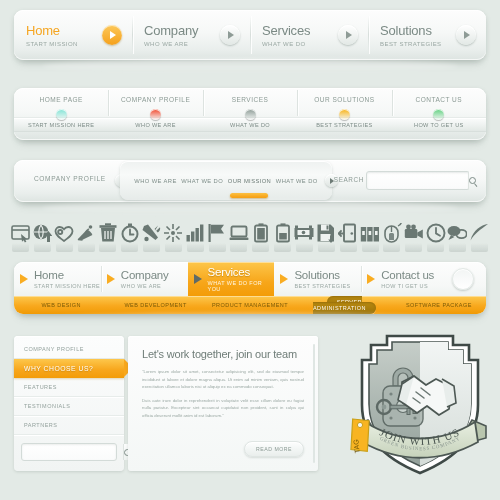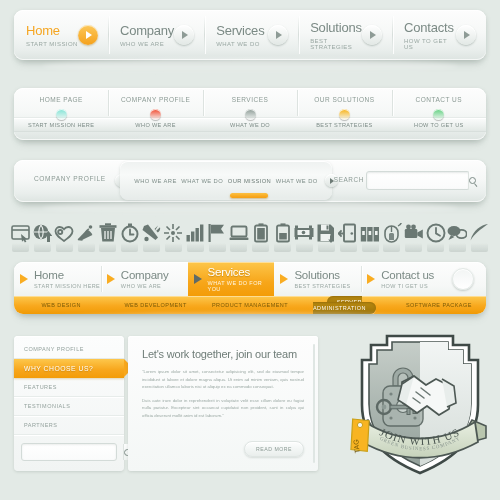--- a/index.html
+++ b/index.html
@@ -202,29 +202,20 @@
         </div>
         <div class="b1item">
           <div class="b1txt">
             <div class="b1title">Solutions</div>
             <div class="b1sub">BEST STRATEGIES</div>
           </div>
           <div class="playbtn">
             <i></i>
           </div>
         </div>
-        <div class="b1item">
-          <div class="b1txt">
-            <div class="b1title">Contacts</div>
-            <div class="b1sub">HOW TO GET US</div>
-          </div>
-          <div class="playbtn">
-            <i></i>
-          </div>
-        </div>
       </div>
     <div class="reflect"></div>
   </div>
 
   <div class="panel" id="bar2">
     <div class="b2row" id="bar2-row">
         <div class="b2item">
           <div class="b2title">HOME PAGE</div>
           <div class="b2dot" style="background:linear-gradient(180deg,#7fe3d4,rgba(255,255,255,.1))"></div>
         </div>

